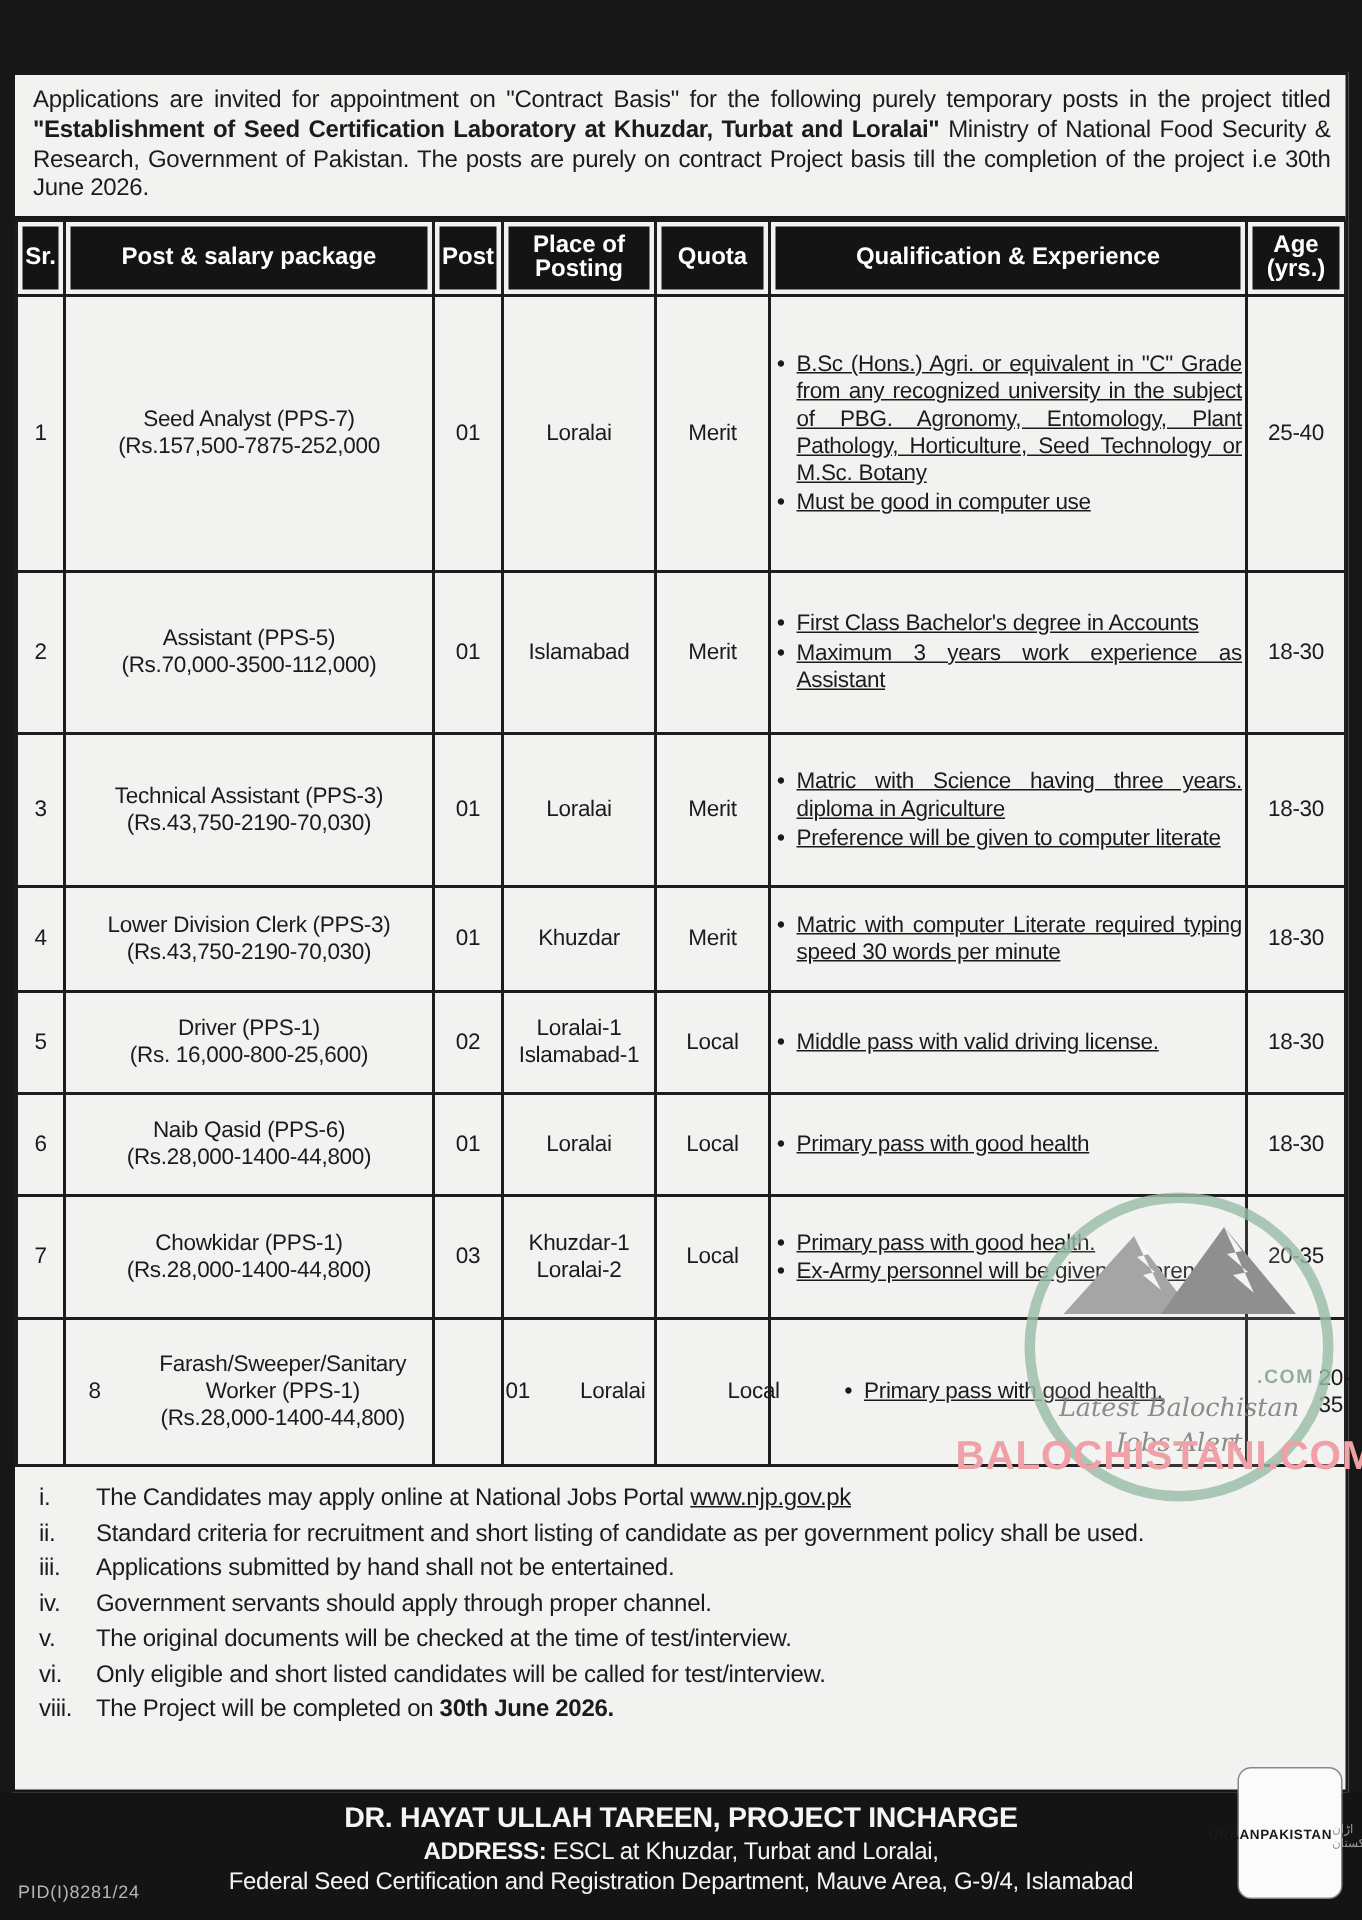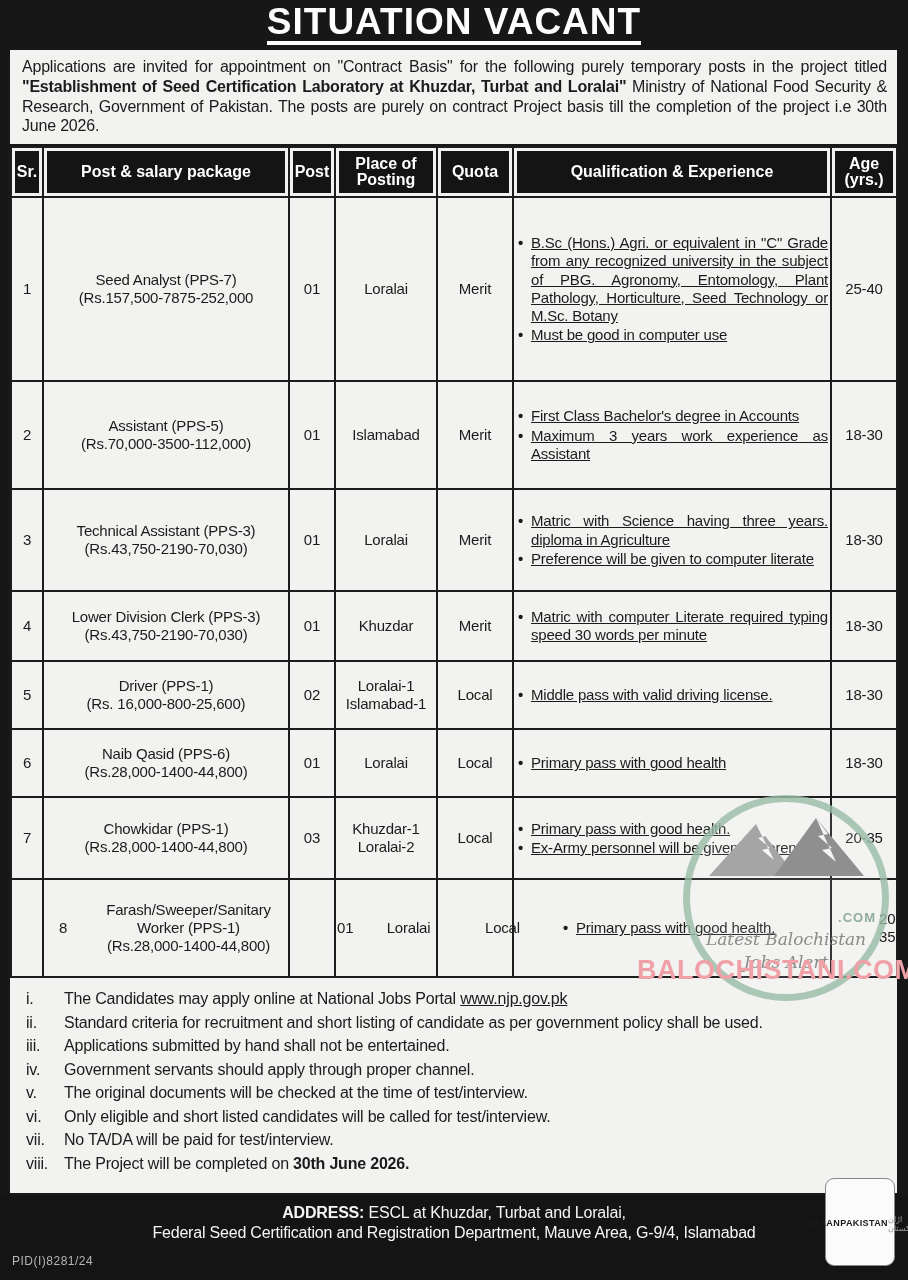--- a/index.html
+++ b/index.html
@@ -63,23 +63,20 @@
              font-family:"DejaVu Serif",serif;font-style:italic;color:rgba(120,120,120,0.85);
              font-size:17px;line-height:1.35;}
   .wm-site{left:637px;top:955px;font-size:27px;font-weight:bold;color:#f0a0a7;letter-spacing:0.5px;}
   .mountains{position:absolute;left:14px;top:12px;}
 </style>
 </head>
 <body>
 
 <div class="ad">
 
-  <div class="titlebar">
-    <span class="title">SITUATION VACANT</span>
-  </div>
 
   <div class="paper">
 
     <div class="intro"><span>Applications are invited for appointment on "Contract Basis" for the following purely temporary posts in the project titled </span><span class="b">"Establishment of Seed Certification Laboratory at Khuzdar, Turbat and Loralai"</span><span> Ministry of National Food Security &amp; Research, Government of Pakistan. The posts are purely on contract Project basis till the completion of the project i.e 30th June 2026.</span></div>
 
     <table class="jobs">
       <colgroup>
         <col class="c-sr">
           <col class="c-title">
           <col class="c-posts">
@@ -275,24 +272,20 @@
         <span class="gi-num">iv.</span>
         <span class="gi-text">Government servants should apply through proper channel.</span>
       </div>
       <div class="gi-item">
         <span class="gi-num">v.</span>
         <span class="gi-text">The original documents will be checked at the time of test/interview.</span>
       </div>
       <div class="gi-item">
         <span class="gi-num">vi.</span>
         <span class="gi-text">Only eligible and short listed candidates will be called for test/interview.</span>
-      </div>
-      <div class="gi-item">
-        <span class="gi-num">vii.</span>
-        <span class="gi-text">No TA/DA will be paid for test/interview.</span>
       </div>
       <div class="gi-item">
         <span class="gi-num">viii.</span>
         <span class="gi-text"><span>The Project will be completed on </span><span class="b">30th June 2026.</span></span>
       </div>
     </div>
   </div>
 
   <div class="wm wm-circle">
     <svg class="mountains" width="170" height="62" viewBox="0 0 170 62">
@@ -303,20 +296,21 @@
     </svg>
     <div class="wm-com">.COM</div>
     <div class="wm-script">
       <div>Latest Balochistan</div>
       <div>Jobs Alert</div>
     </div>
   </div>
   <div class="wm wm-site">BALOCHISTANI.COM</div>
 
   <div class="footer">
+    <div class="f1">DR. HAYAT ULLAH TAREEN, PROJECT INCHARGE</div>
     <div class="f2"><span class="b">ADDRESS:</span><span> ESCL at Khuzdar, Turbat and Loralai,</span></div>
     <div class="f3">Federal Seed Certification and Registration Department, Mauve Area, G-9/4, Islamabad</div>
     <div class="pid">PID(I)8281/24</div>
   </div>
 
   <div class="logo-box">
     <svg width="30" height="26" viewBox="0 0 30 26">
       <path d="M4,20 C8,10 14,6 22,4 C18,9 16,12 15,16 C12,14 8,16 4,20 Z" fill="#1a1a1a"></path>
       <path d="M20,2 C24,1 27,3 27,7 C25,11 22,13 18,14 C20,10 20,6 20,2 Z" fill="#1a1a1a"></path>
       <circle cx="25" cy="4" r="1.6" fill="#1a1a1a"></circle>

